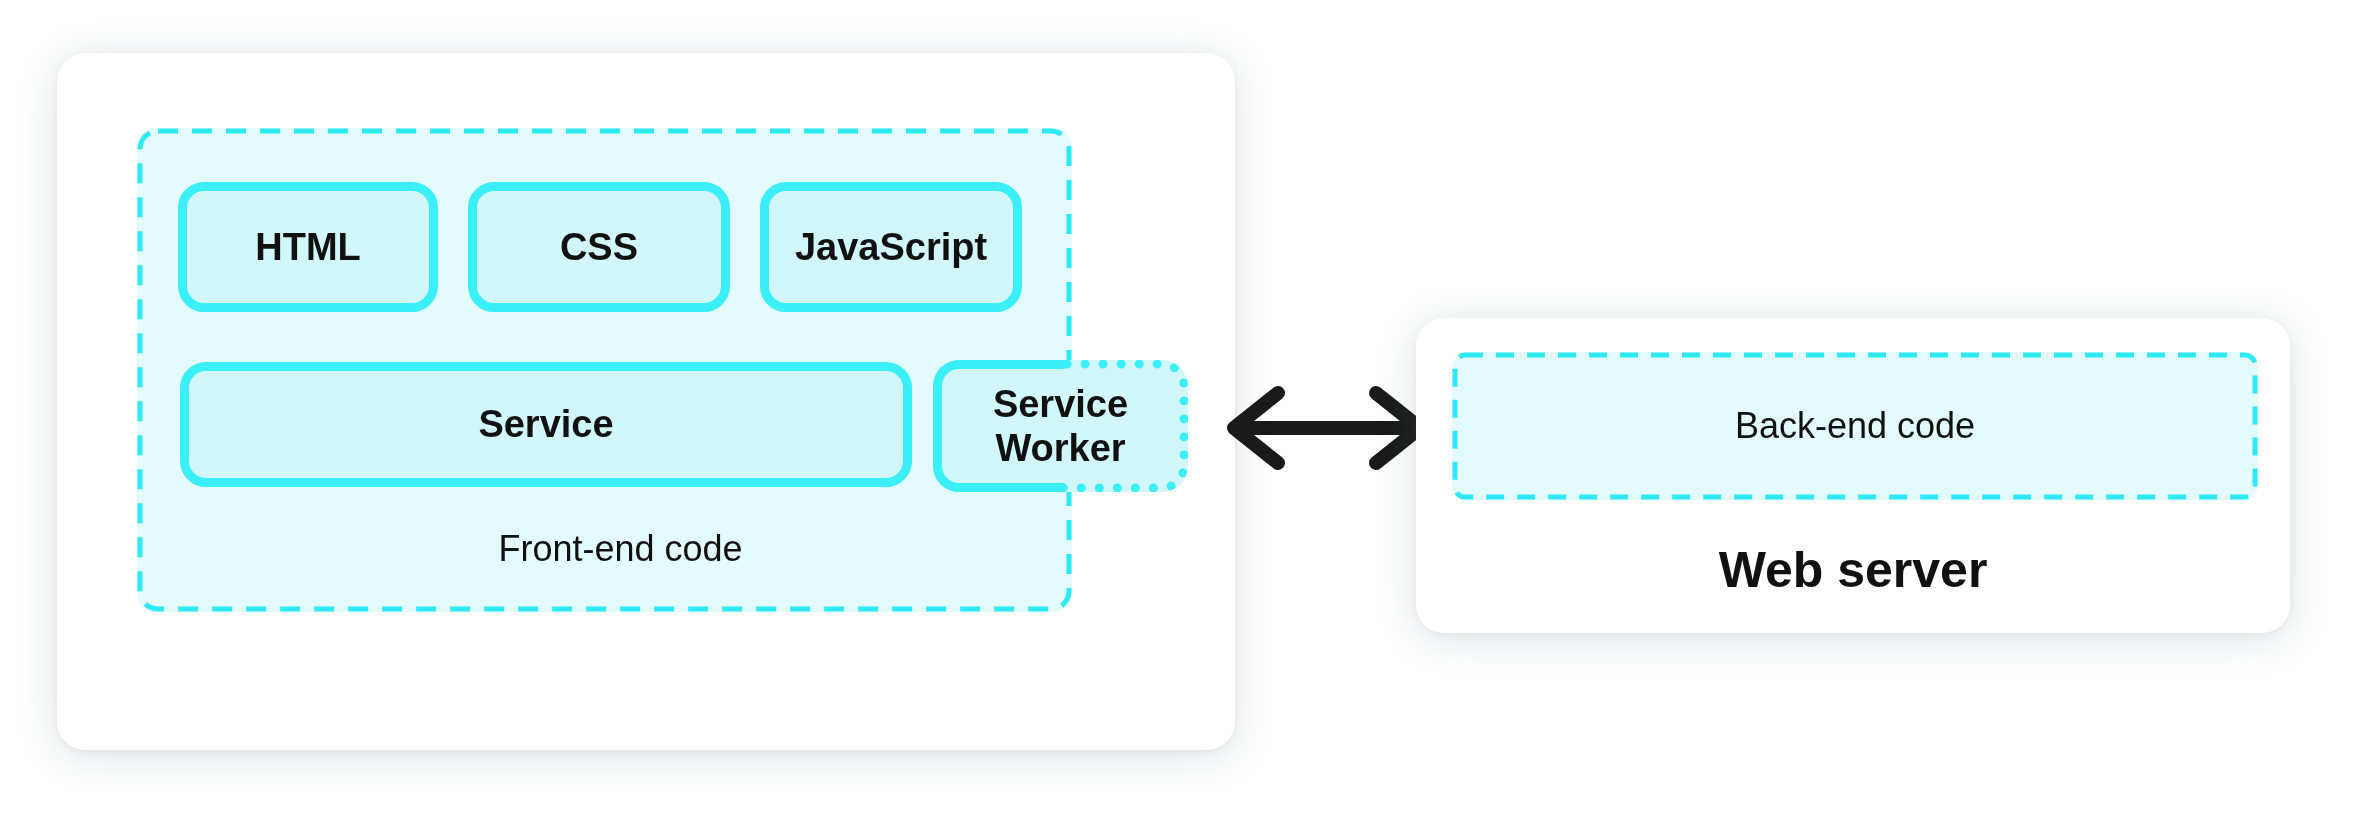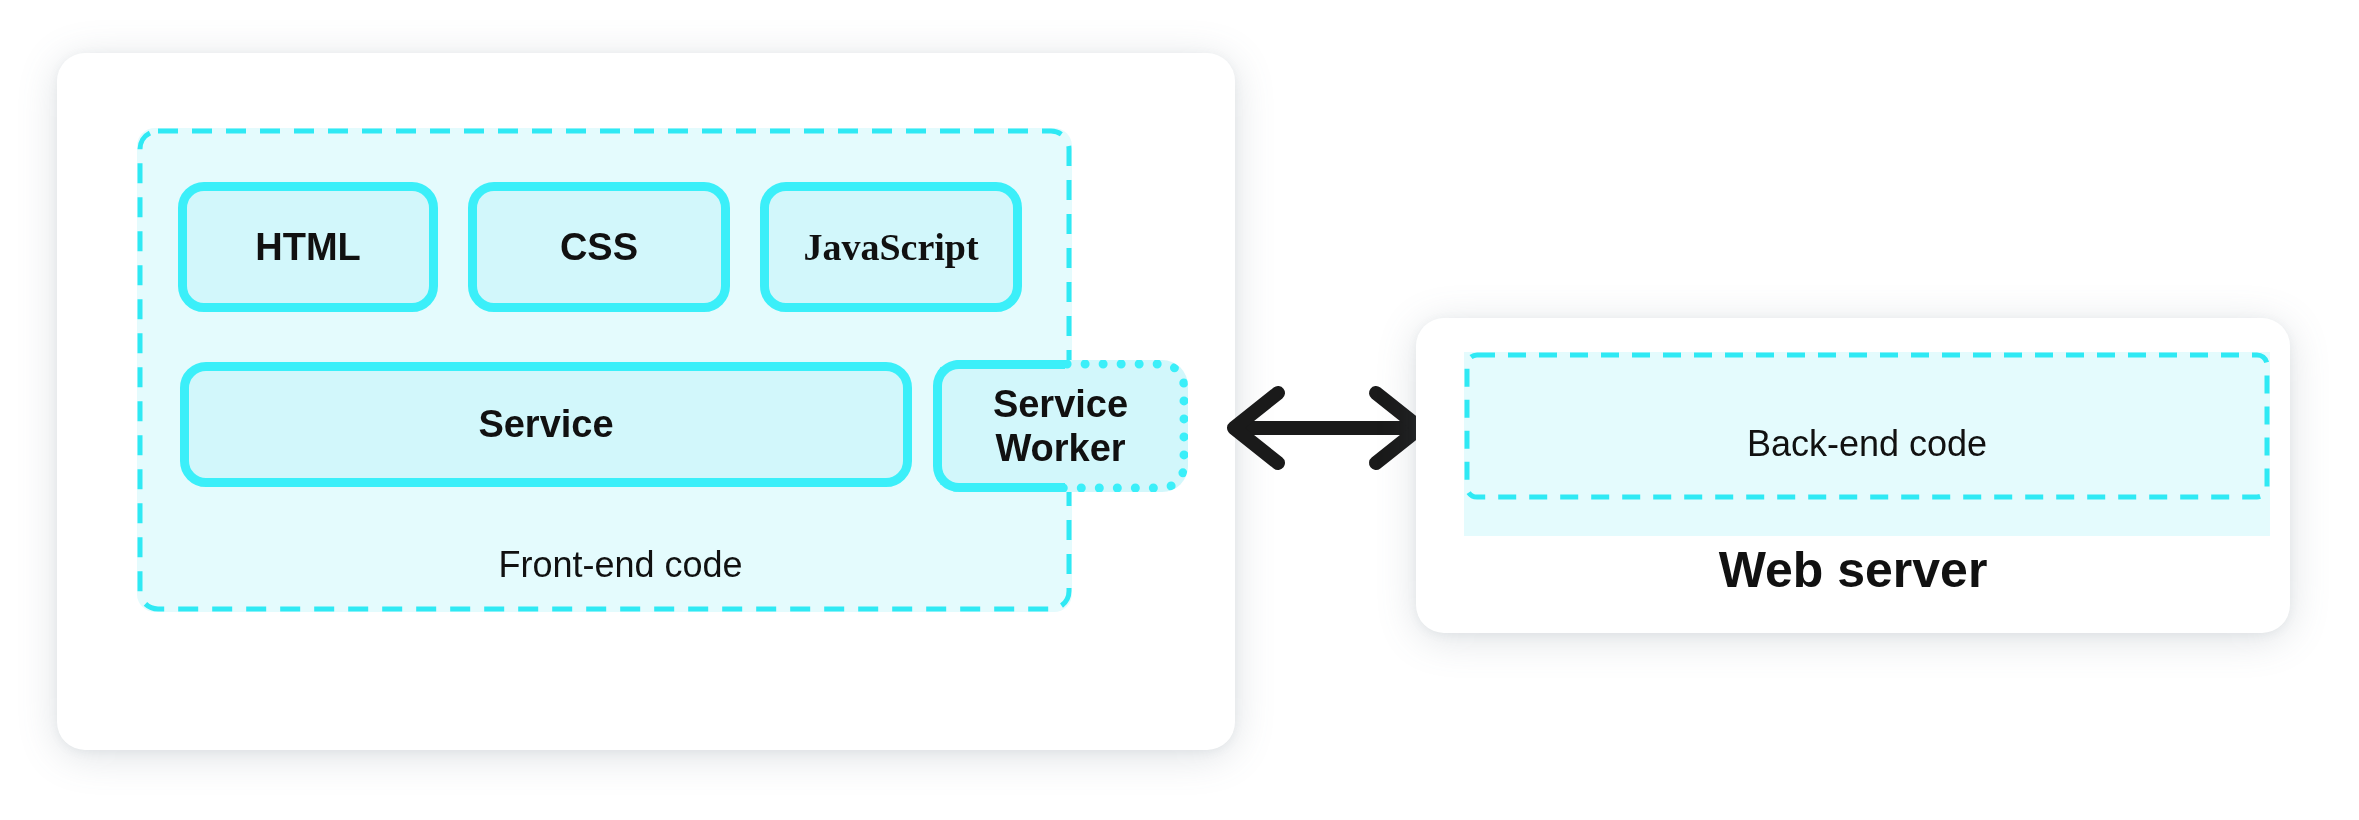--- a/index.html
+++ b/index.html
@@ -24,35 +24,35 @@
   .card{
     position:absolute;background:var(--card-bg);border-radius:28px;
     box-shadow:0 6px 40px rgba(95,110,125,0.20), 0 2px 10px rgba(95,110,125,0.08);
   }
   .device-card{left:57px;top:53px;width:1178px;height:697px;}
   .server-card{left:1416px;top:318px;width:874px;height:315px;}
 
   
   .dashed-box{position:absolute;background:var(--container-fill);}
   .frontend-box{left:80px;top:75px;width:935px;height:484px;border-radius:18px;}
-  .backend-box{left:36px;top:34px;width:806px;height:184px;border-radius:0;
-    display:flex;align-items:center;justify-content:center;margin-left:12px;}
+  .backend-box{left:36px;top:34px;width:806px;height:148px;border-radius:16px;
+    display:flex;align-items:center;justify-content:center;}
   .dash-stroke{position:absolute;left:0;top:0;pointer-events:none;}
   .dash-stroke rect{fill:none;stroke:var(--cyan-dash);}
 
   
   .chip{
     position:absolute;background:var(--box-fill);
     border:9px solid var(--cyan-border);border-radius:26px;
     display:flex;align-items:center;justify-content:center;
   }
   .chip-label{font-weight:bold;font-size:38px;color:var(--text);}
   .chip-html{left:41px;top:54px;width:260px;height:130px;}
   .chip-css{left:331px;top:54px;width:262px;height:130px;}
-  .chip-js{left:623px;top:54px;width:262px;height:130px;font-family:Liberation Serif, serif;}
+  .chip-js{left:623px;top:54px;width:262px;height:130px;}
   .chip-manifest{left:43px;top:234px;width:732px;height:125px;}
 
   
   .sw-box{
     position:absolute;left:876px;top:307px;width:255px;height:132px;
     background:var(--box-fill);
     border:9px dotted var(--cyan-border);border-radius:26px;
     display:flex;align-items:center;justify-content:center;z-index:3;
   }
   .sw-solid-cap{
@@ -62,21 +62,21 @@
   }
   .sw-label{
     font-weight:bold;font-size:38px;line-height:44px;text-align:center;
     width:170px;color:var(--text);
   }
 
   .zone-label{
     position:absolute;left:0;width:100%;text-align:center;
     font-size:36px;color:var(--text);
   }
-  .frontend-label{top:416px;padding-left:32px;}
+  .frontend-label{top:400px;padding-left:32px;}
   .backend-label{position:static;width:auto;font-size:36px;color:var(--text);}
 
   .card-title{
     position:absolute;left:0;width:100%;text-align:center;
     font-weight:bold;font-size:50px;color:var(--text);
   }
   .device-title{top:606px;}
   .server-title{top:223px;}
 
   .arrow-svg{position:absolute;left:1212px;top:381px;}

